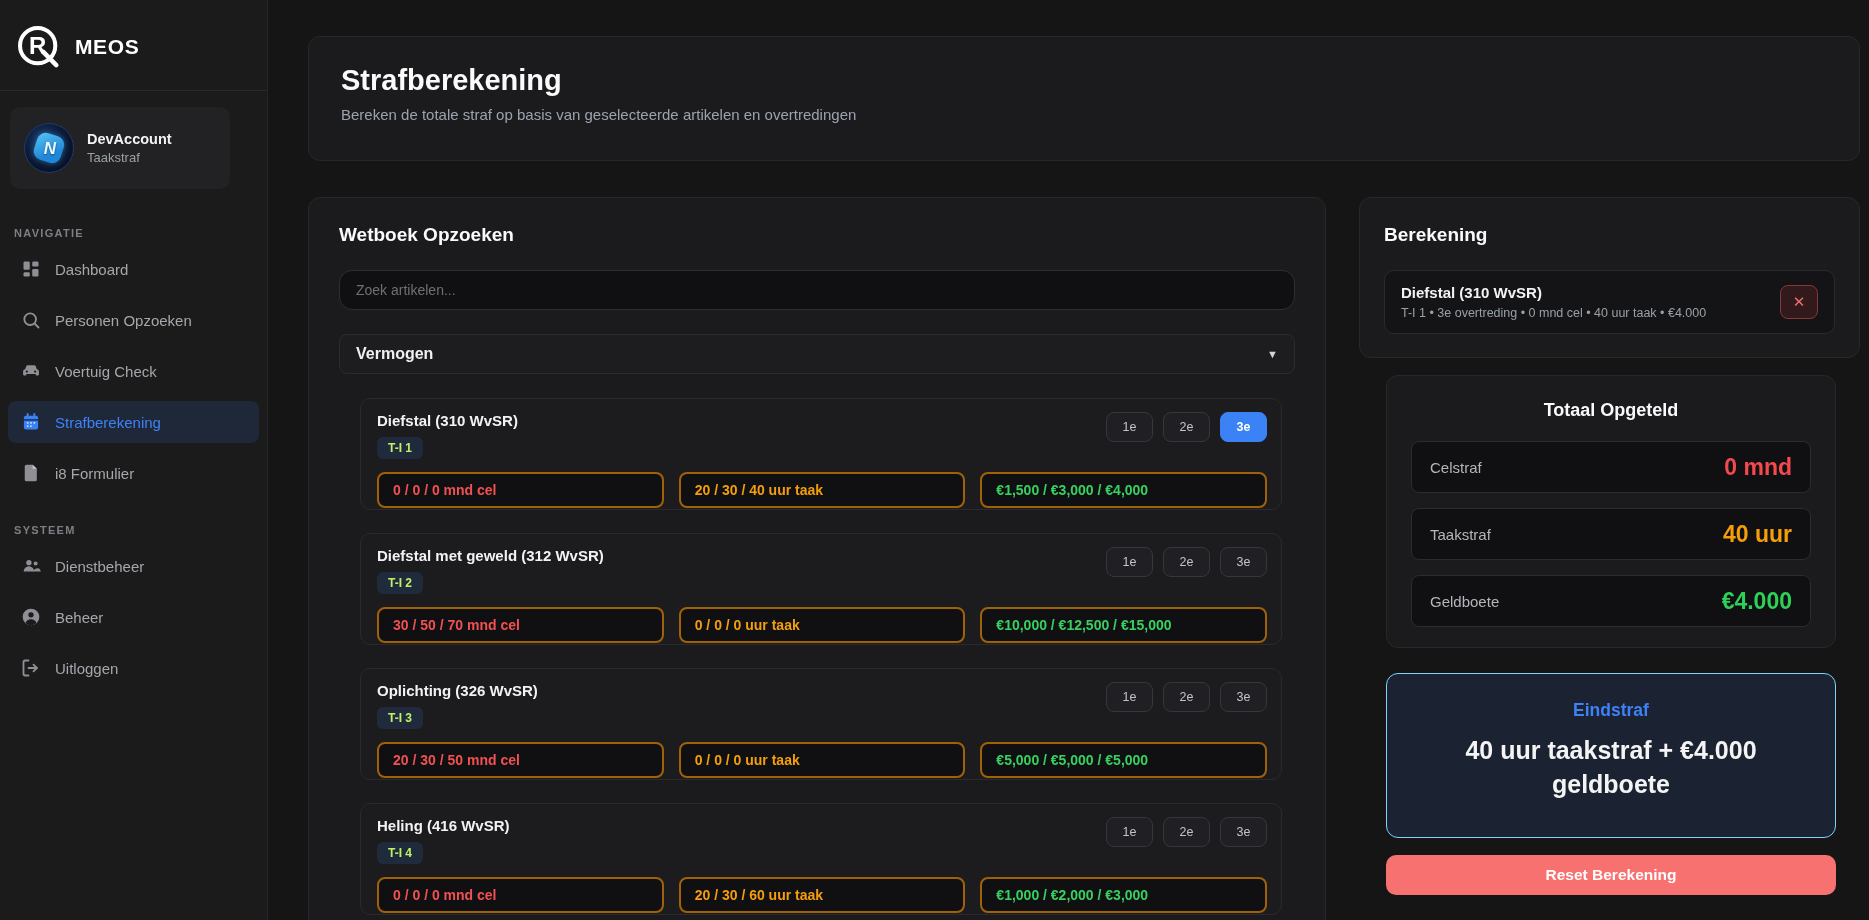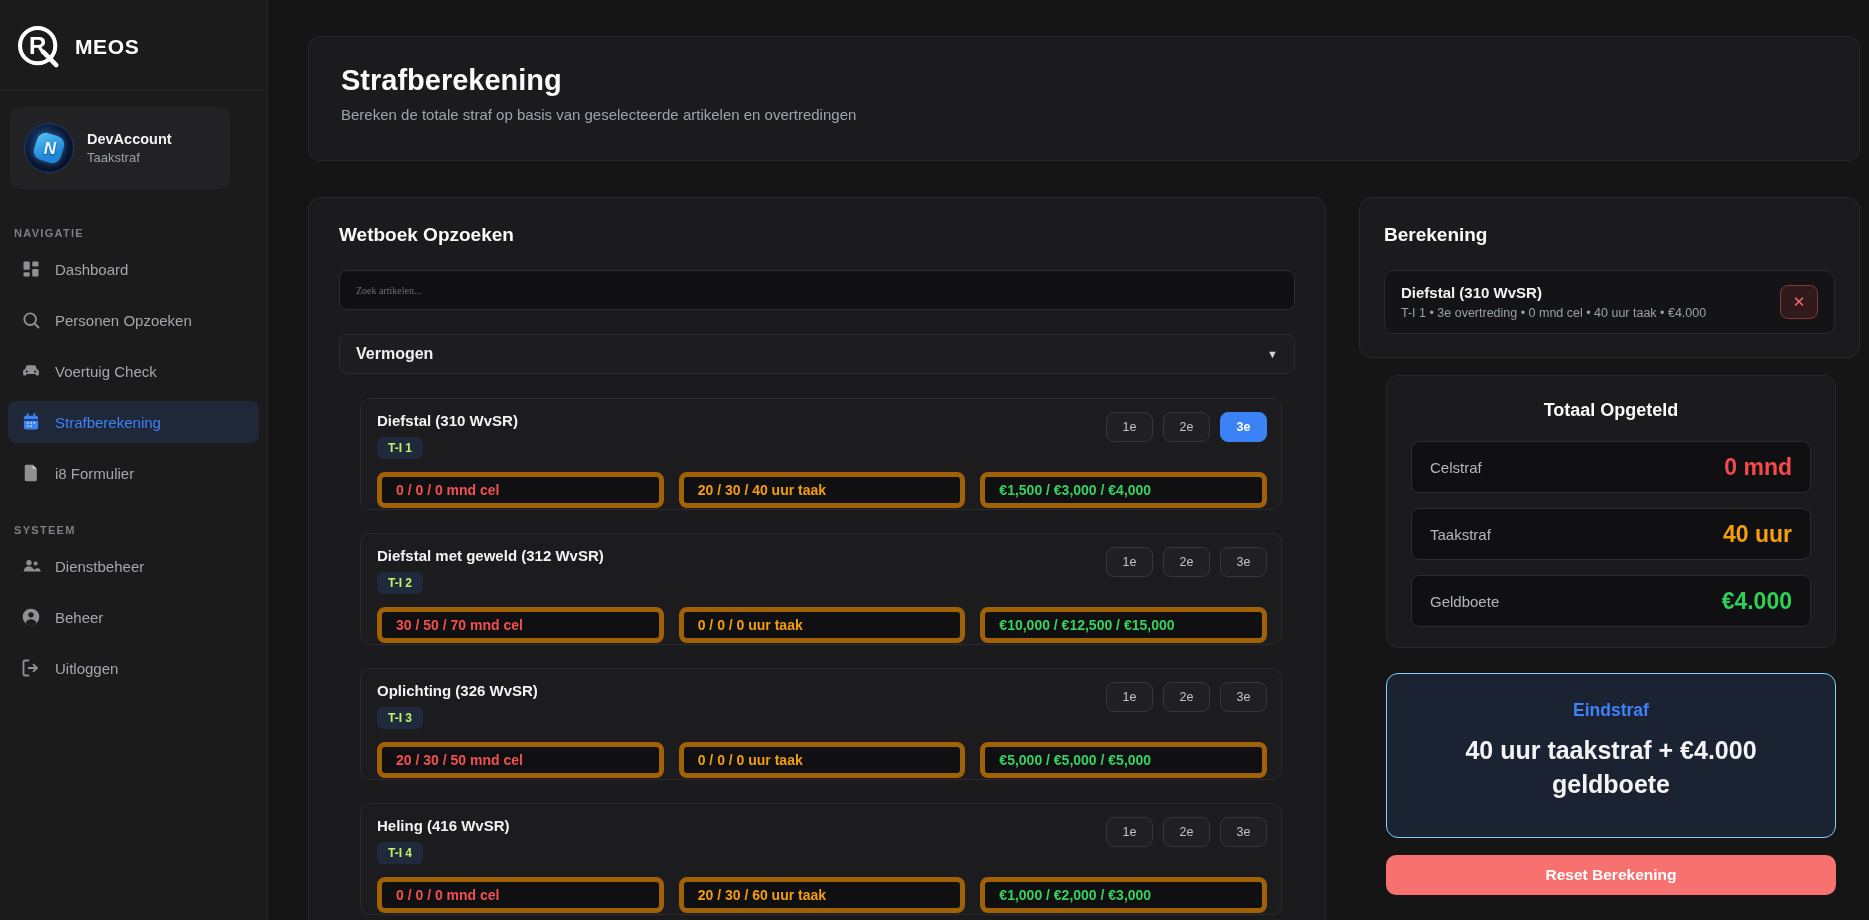--- a/index.html
+++ b/index.html
@@ -27,35 +27,35 @@
 
   
   .panel { background:#1b1b1d; border:1px solid #28282b; border-radius:12px; }
   .header-card { position:absolute; left:308px; top:36px; width:1552px; height:125px; padding:27px 32px; }
   .page-title { font-size:29px; font-weight:800; color:#fafafa; }
   .page-subtitle { margin-top:9px; font-size:15px; color:#9ca3af; }
 
   
   .articles-panel { position:absolute; left:308px; top:197px; width:1018px; height:770px; padding:26px 30px; }
   .panel-title { font-size:19px; font-weight:800; color:#fafafa; }
-  .search-input { margin-top:24px; width:100%; height:40px; background:#101012; border:1px solid #2e2e31; border-radius:8px; padding:0 16px; font-size:10px; color:#e5e5e6; font-family:Liberation Serif, serif; outline:none; }
+  .search-input { margin-top:24px; width:100%; height:40px; background:#101012; border:1px solid #2e2e31; border-radius:13px; padding:0 16px; font-size:14px; color:#e5e5e6; font-family:Liberation Sans, sans-serif; outline:none; }
   .search-input::placeholder { color:#6f6f76; }
   .category-bar { margin-top:24px; height:40px; background:#1d1d20; border:1px solid #2c2c2f; border-radius:8px; display:flex; align-items:center; justify-content:space-between; padding:0 16px; cursor:pointer; }
   .category-label { font-size:16px; font-weight:700; color:#f0f0f2; }
   .category-caret { font-size:11px; color:#d4d4d8; }
   .article-list { margin:24px 13px 0 21px; }
   .article-card { height:112px; margin-bottom:23px; background:#1c1c1f; border:1px solid #2a2a2d; border-radius:10px; padding:13px 14px 13px 16px; }
   .card-top { display:flex; justify-content:space-between; align-items:flex-start; }
   .article-name { font-size:15px; font-weight:700; color:#f2f2f3; }
   .tier-badge { display:inline-block; margin-top:8px; padding:4px 11px; background:rgba(59,130,246,.14); color:#bef264; border-radius:6px; font-size:12px; font-weight:600; }
   .offense-btns { display:flex; gap:10px; }
   .offense-btn { width:47px; height:30px; background:#202024; border:1px solid #36363b; border-radius:8px; color:#c3c3c8; font-size:12.5px; font-family:inherit; cursor:pointer; }
   .offense-btn.active { background:#3b82f6; border-color:#3b82f6; color:#fff; font-weight:600; }
   .card-values { display:flex; gap:15px; margin-top:13px; }
-  .value-box { flex:1; height:36px; background:#101013; border:5px solid #a16207; border-radius:8px; display:flex; align-items:center; padding:0 14px; font-size:14px; font-weight:600; }
+  .value-box { flex:1; height:36px; background:#101013; border:2px solid #a16207; border-radius:8px; display:flex; align-items:center; padding:0 14px; font-size:14px; font-weight:600; }
   .value-cell { color:#f25051; }
   .value-task { color:#f59e0b; }
   .value-fine { color:#38d15f; }
 
   
   .calc-panel { position:absolute; left:1359px; top:197px; width:501px; height:161px; padding:26px 24px; }
   .selected-card { margin-top:24px; height:64px; background:#141416; border:1px solid #2a2a2d; border-radius:10px; display:flex; align-items:center; justify-content:space-between; padding:0 16px; }
   .selected-name { font-size:15px; font-weight:700; color:#f2f2f3; }
   .selected-details { margin-top:5px; font-size:12.5px; color:#99a0a7; }
   .remove-btn { width:38px; height:34px; background:#31191c; border:1px solid #84383d; border-radius:8px; color:#f26d6d; font-size:15px; font-family:inherit; cursor:pointer; }

